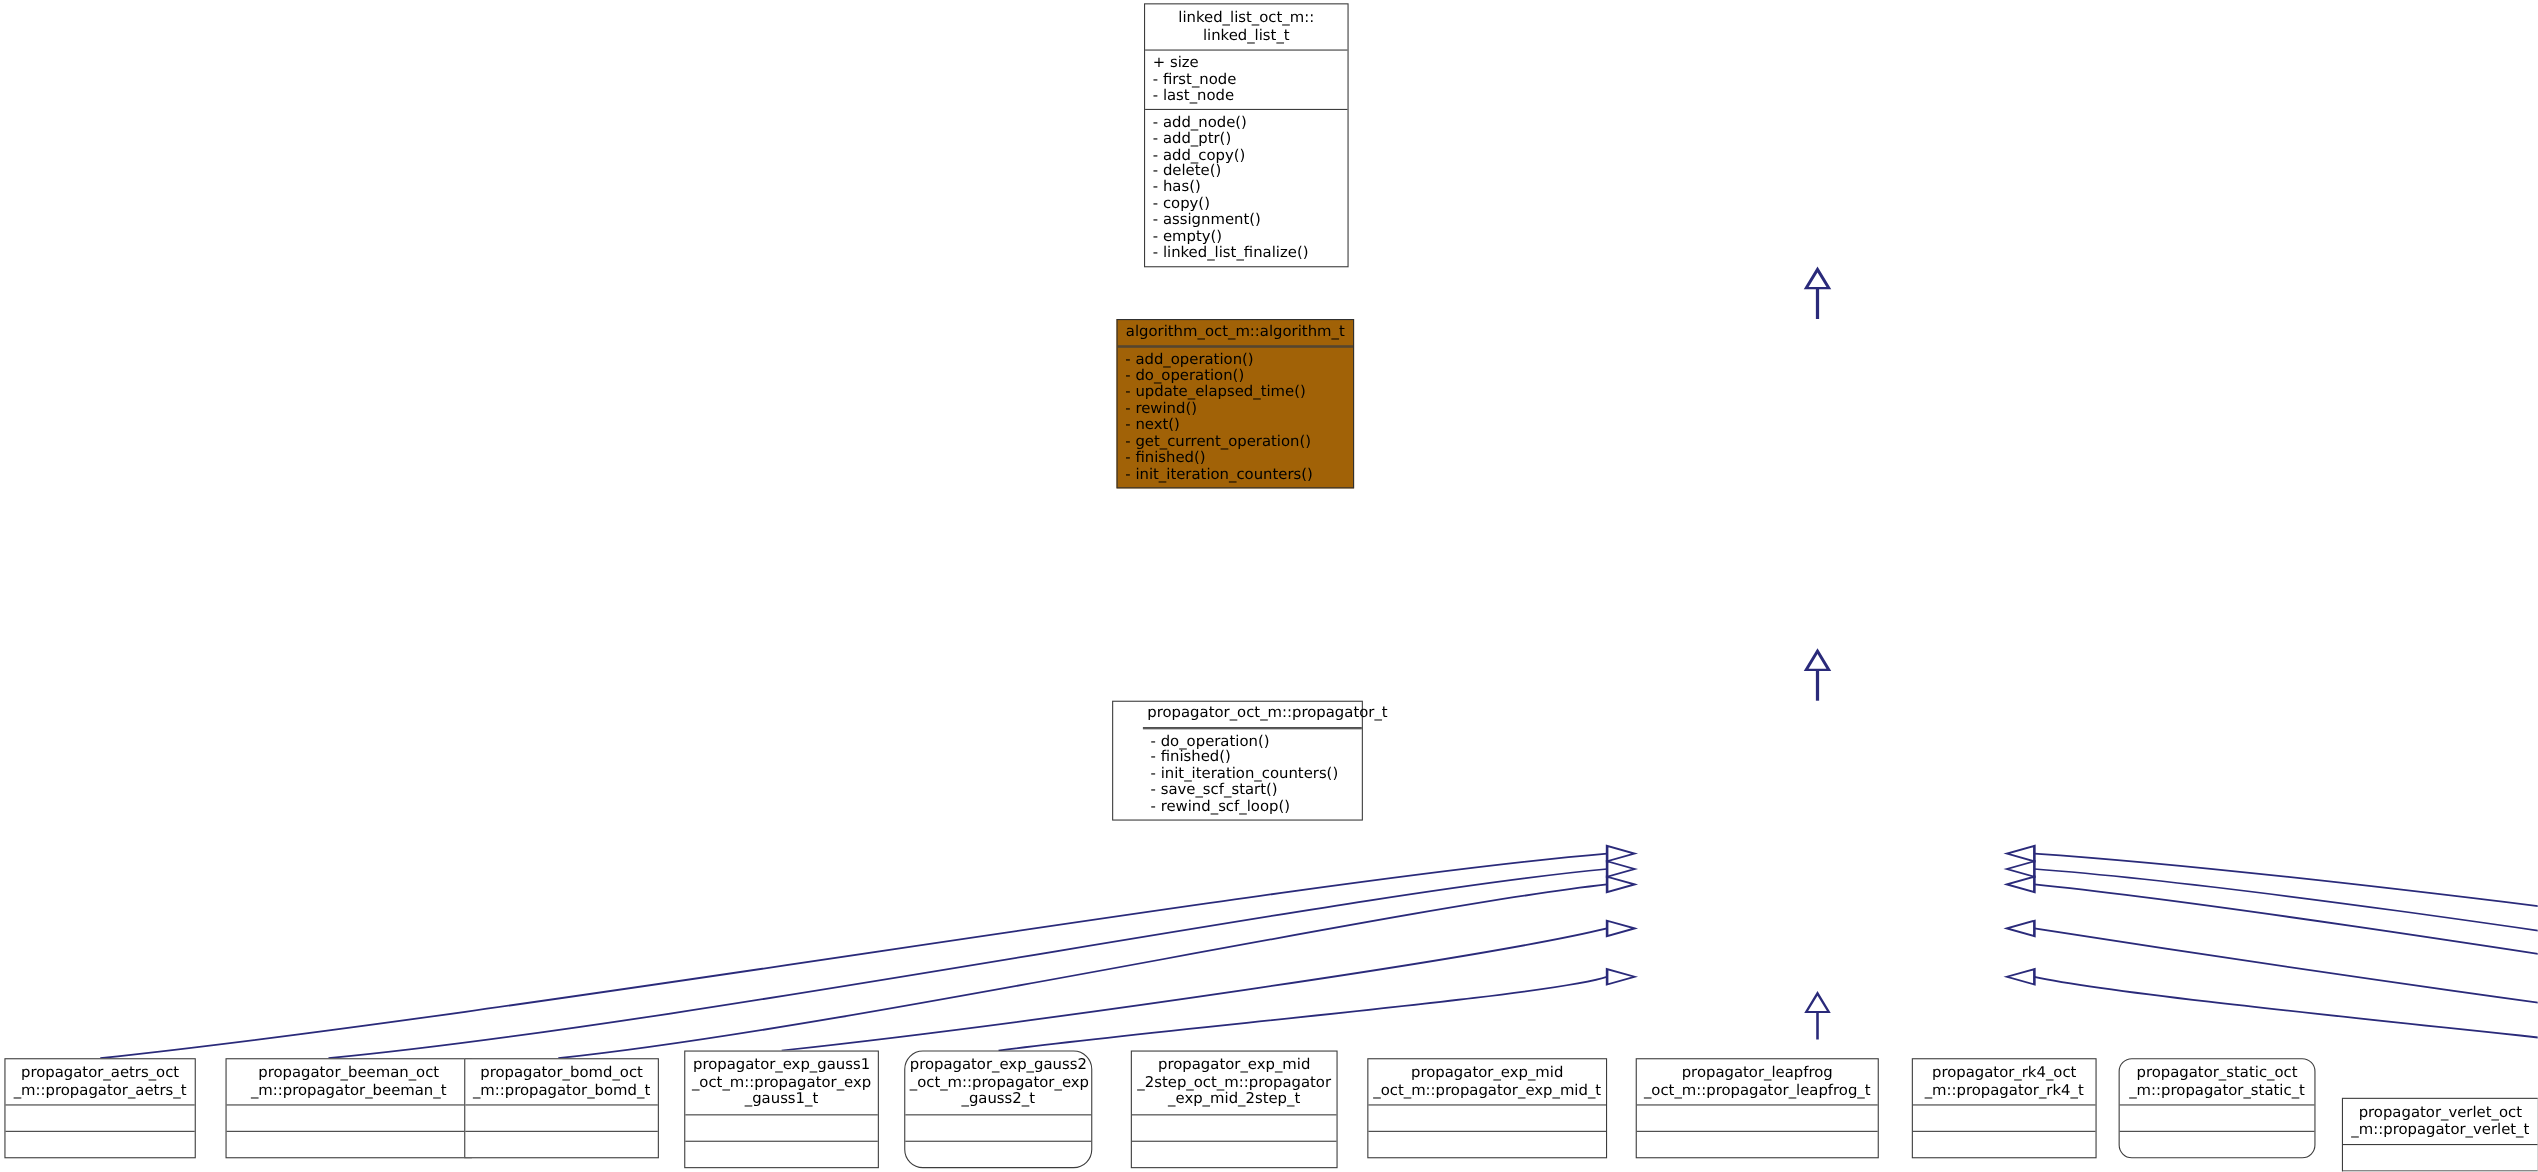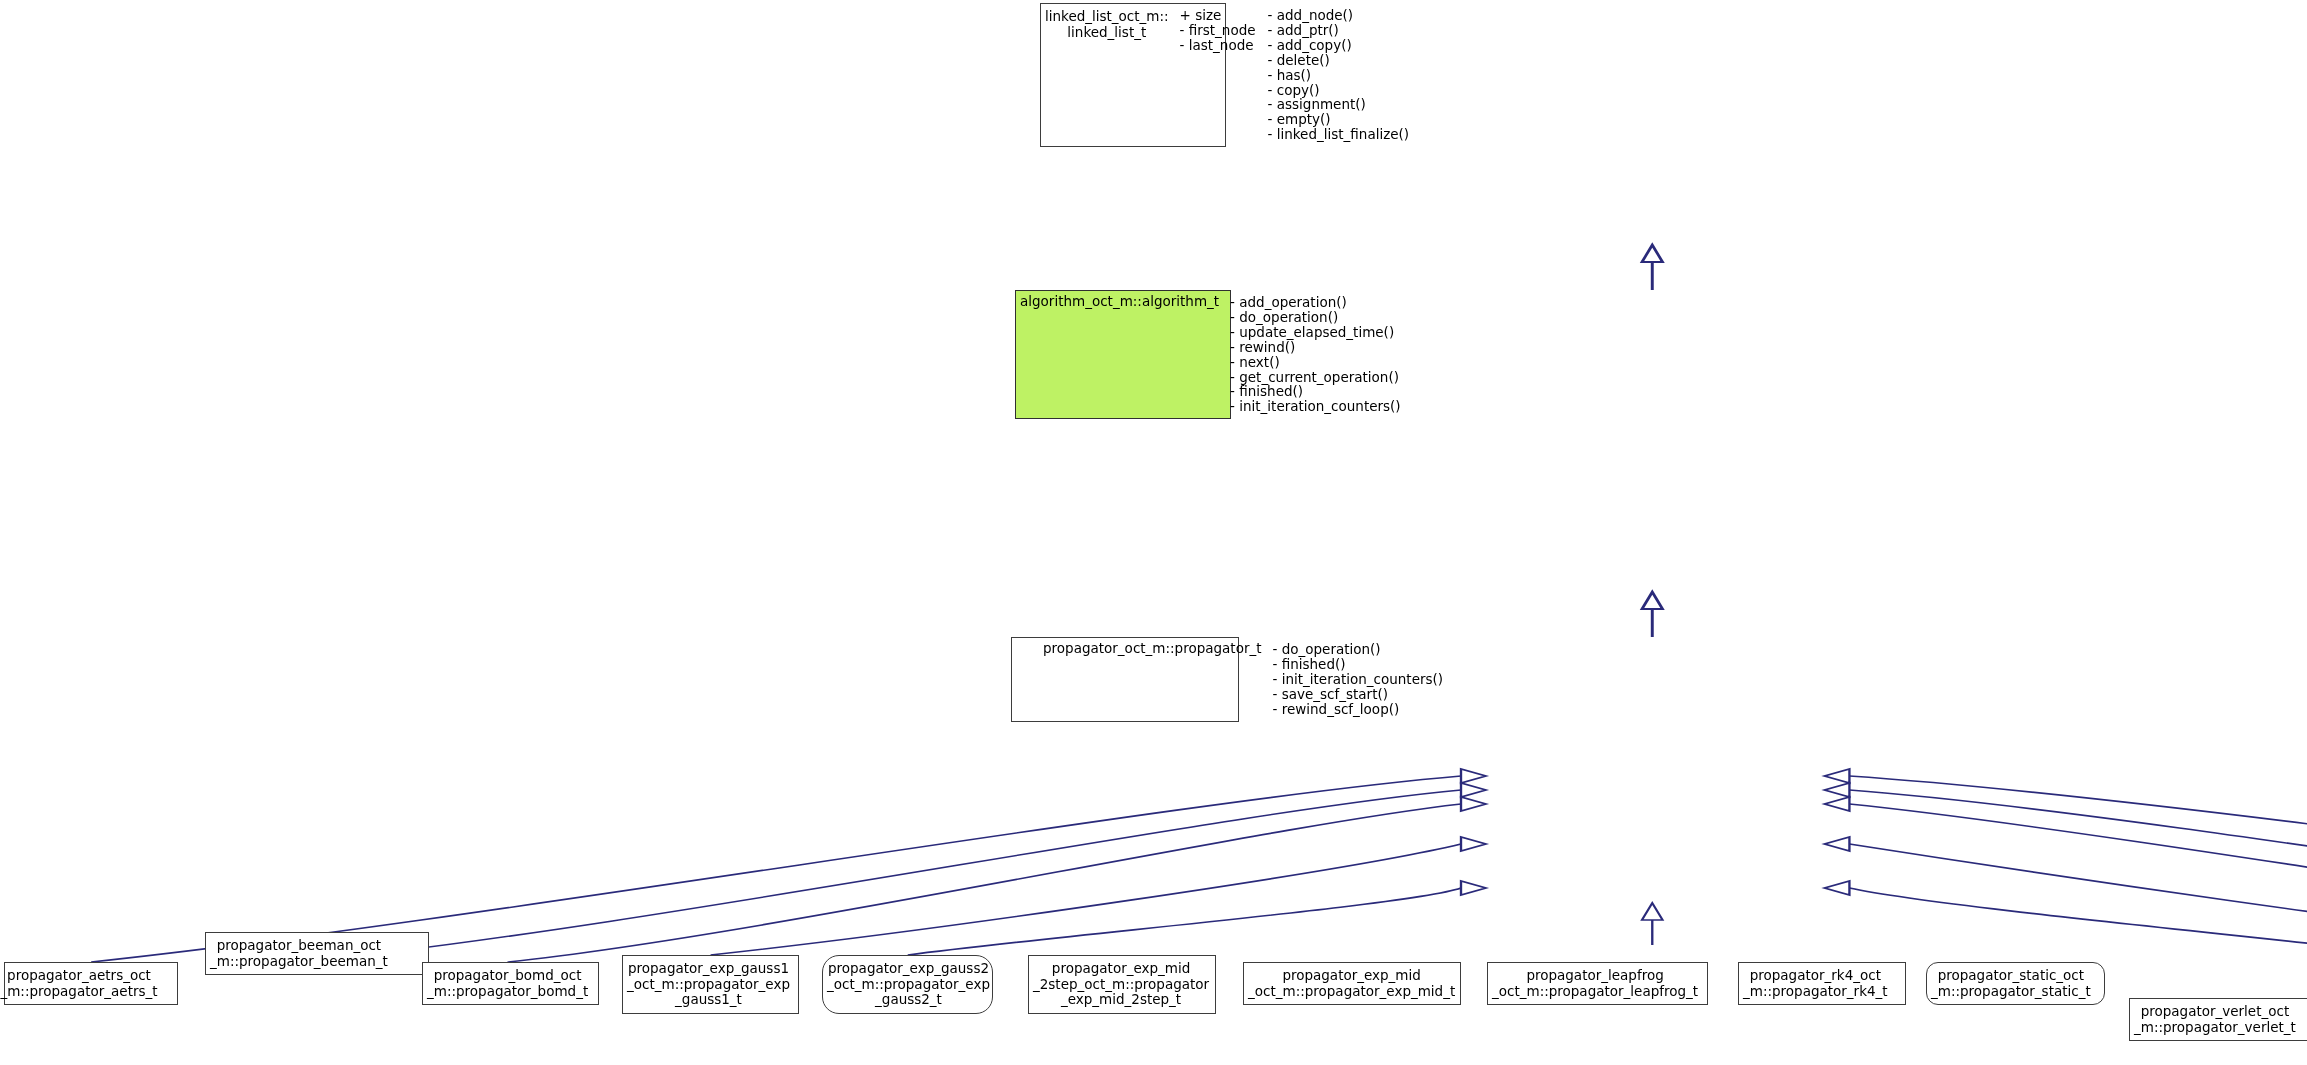--- a/index.html
+++ b/index.html
@@ -28,24 +28,24 @@
     width: 2307px;
     height: 1065px;
     pointer-events: none;
   }
   .uml-class {
     position: absolute;
     box-sizing: border-box;
     border: 1px solid #3d3d3d;
     background: #ffffff;
     display: flex;
-    flex-direction: row;
+    flex-direction: column;
   }
   .uml-class.highlighted {
-    background: #bef264;
+    background: #a16207;
     border: 1px solid #303030;
   }
   .cls-title {
     box-sizing: border-box;
     text-align: center;
     padding: 3px 4px 4px 4px;
     font-size: 13.5px;
     line-height: 15.5px;
     color: #000000;
     white-space: pre-line;
@@ -180,21 +180,21 @@
 
   <div id="leaf-layer">
       <div class="uml-class leaf-class" id="cls-propagator_aetrs_t" style="left: 4px; top: 962px; width: 174px; justify-content: center;">
         <div class="cls-title">propagator_aetrs_oct
 _m::propagator_aetrs_t</div>
         <div class="cls-sep"></div>
         <div class="cls-section empty"></div>
         <div class="cls-sep"></div>
         <div class="cls-section empty"></div>
       </div>
-      <div class="uml-class leaf-class" id="cls-propagator_beeman_t" style="left: 205px; top: 932px; width: 224px;">
+      <div class="uml-class leaf-class" id="cls-propagator_beeman_t" style="left: 205px; top: 962px; width: 224px;">
         <div class="cls-title">propagator_beeman_oct
 _m::propagator_beeman_t</div>
         <div class="cls-sep"></div>
         <div class="cls-section empty"></div>
         <div class="cls-sep"></div>
         <div class="cls-section empty"></div>
       </div>
       <div class="uml-class leaf-class" id="cls-propagator_bomd_t" style="left: 422px; top: 962px; width: 177px;">
         <div class="cls-title">propagator_bomd_oct
 _m::propagator_bomd_t</div>

